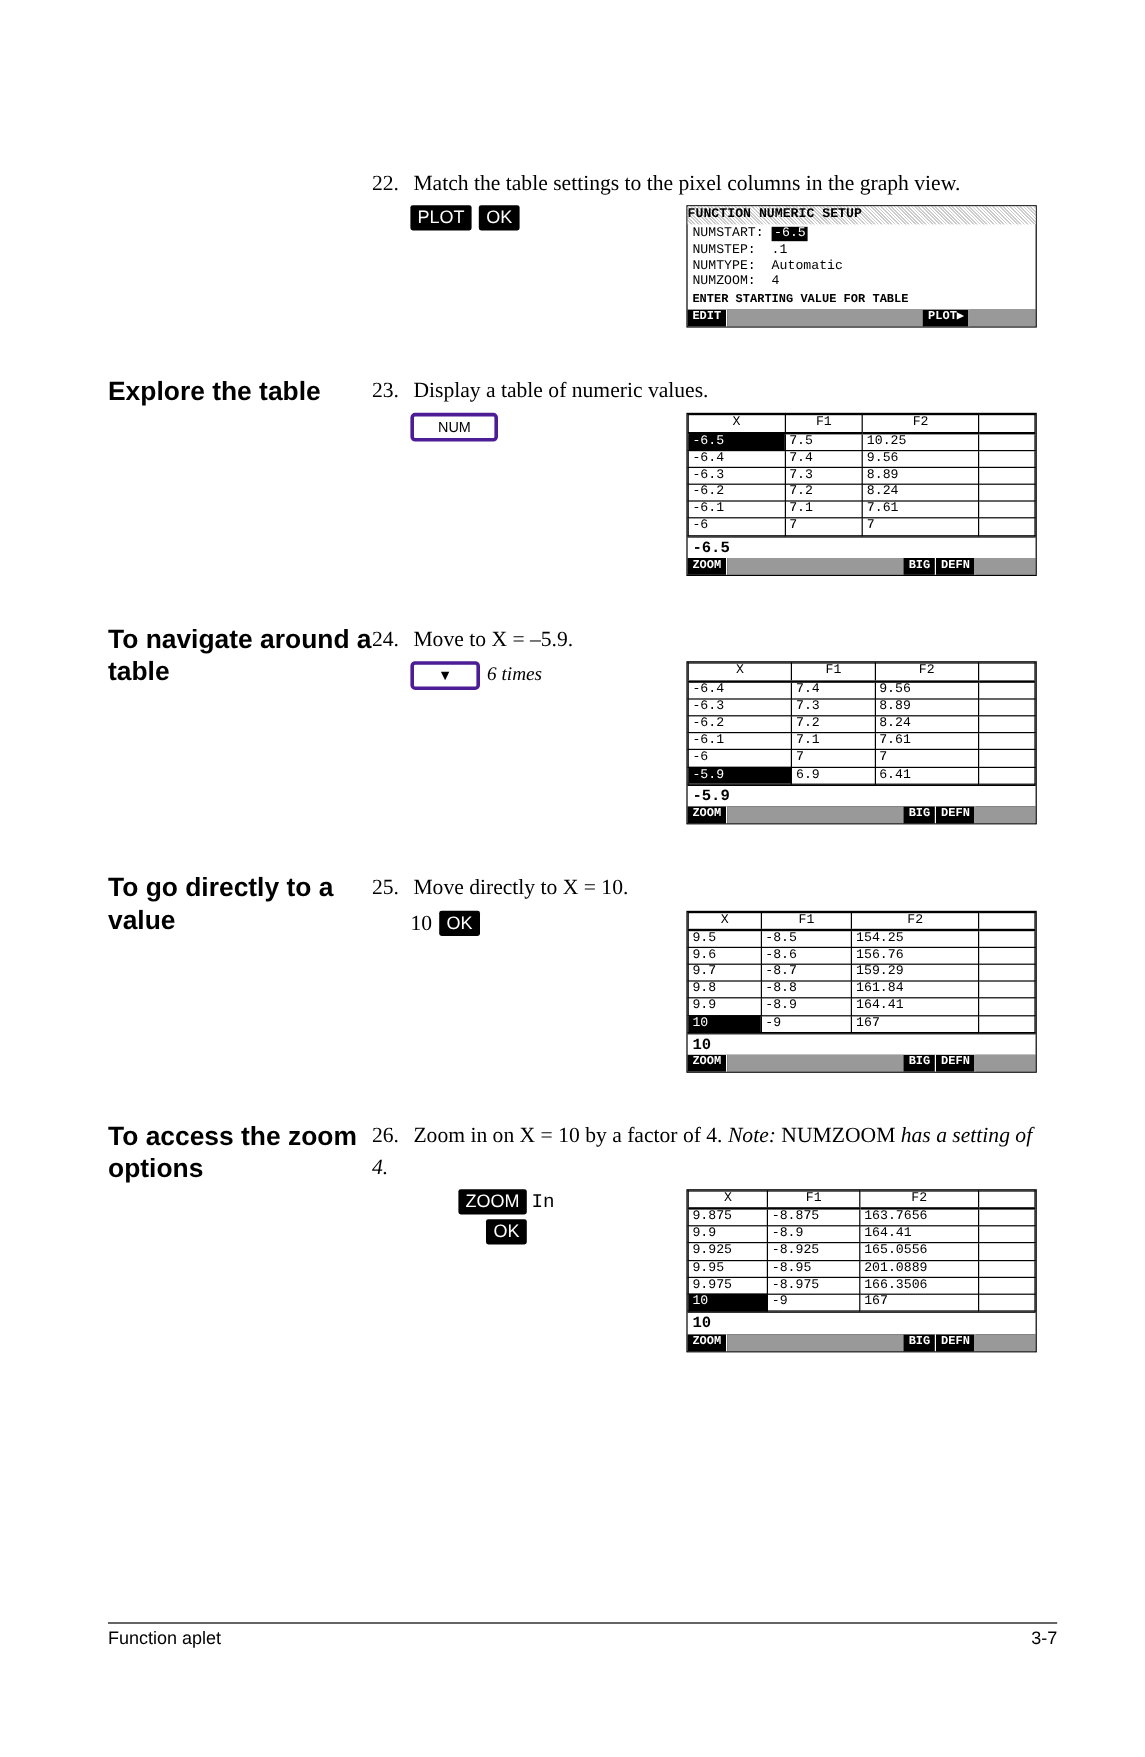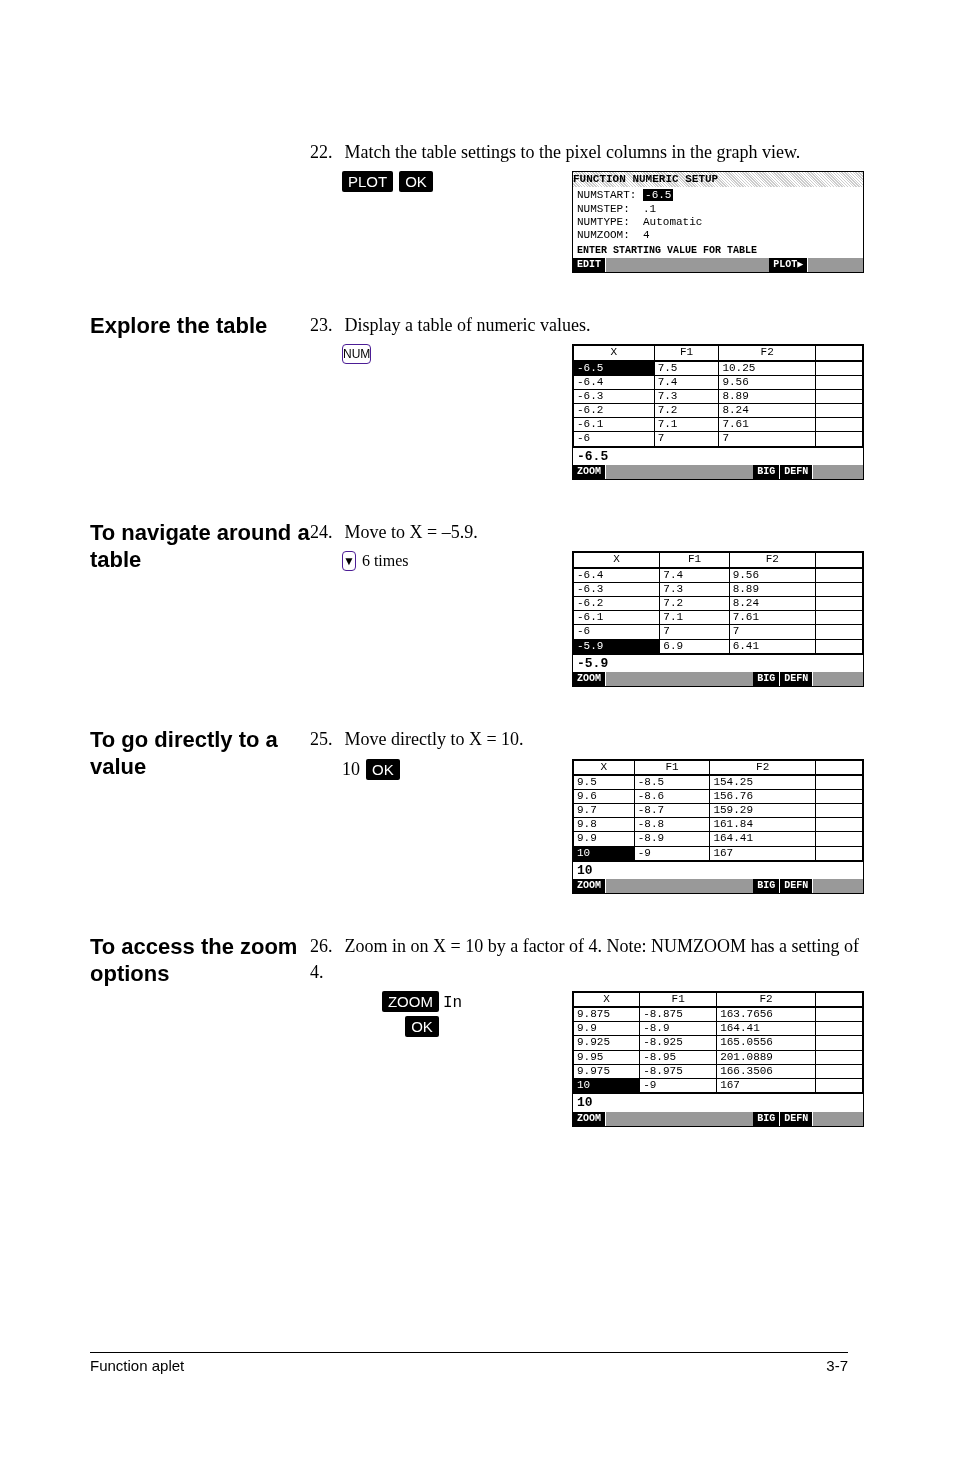--- a/index.html
+++ b/index.html
@@ -6,37 +6,37 @@
 .page{width:954px;height:1464px;margin:0 auto;padding:140px 90px 40px 90px;box-sizing:border-box;position:relative}
 .step-block{display:flex;margin-bottom:40px}
 .side-heading{width:220px;flex-shrink:0;font-family:Arial,Helvetica,sans-serif;font-weight:bold;font-size:22px;line-height:1.2}
 .step-content{flex:1}
 .step-line{font-size:18px;line-height:1.4;margin-bottom:6px}
 .step-num{display:inline-block;width:30px;vertical-align:top}
 .step-text{display:inline}
 .sub-row{display:flex;align-items:flex-start;margin-top:6px;margin-left:32px}
 .key-group{width:160px;flex-shrink:0;font-size:16px;display:flex;align-items:center;gap:6px;flex-wrap:wrap}
 .soft-key{display:inline-block;background:#000;color:#fff;font-family:Arial,sans-serif;font-weight:normal;font-size:15px;padding:2px 6px;border-radius:2px}
-.hard-key{display:inline-block;border:1px solid #4c1d95;border-radius:4px;padding:2px 0;font-family:Arial,sans-serif;font-size:12px;background:#fff}
-.italic{}
+.hard-key{display:inline-block;border:3px solid #4c1d95;border-radius:4px;padding:2px 20px;font-family:Arial,sans-serif;font-size:12px;background:#fff}
+.italic{font-style:italic}
 .screen{width:290px;border:1px solid #000;font-family:'Courier New',monospace;font-size:11px;line-height:1.2;margin-left:auto;background:#fff}
 .screen-title{background:repeating-linear-gradient(45deg,#ccc,#ccc 1px,#fff 1px,#fff 2px);font-weight:bold;font-size:11px;padding:1px 0}
 .screen-body{padding:2px 4px}
 .screen-body .line{white-space:pre}
 .hl{background:#000;color:#fff;padding:0 2px}
 .screen-prompt{font-size:10px;padding:1px 4px;font-weight:bold}
 .screen-foot{background:#000;color:#fff;display:flex;font-size:10px;font-weight:bold}
 .screen-foot span{padding:1px 4px;border-right:1px solid #fff}
 .screen-foot .gap{background:#999;flex:1;border-right:none}
 .tbl{width:100%;border-collapse:collapse;font-size:11px}
 .tbl th,.tbl td{border:1px solid #000;padding:0 3px;text-align:left;height:13px}
 .tbl th{font-weight:normal;text-align:center;border-bottom:2px solid #000}
 .tbl .sel{background:#000;color:#fff}
 .input-line{border-top:1px solid #000;padding:1px 4px;font-size:13px;font-weight:bold}
-.footer{position:absolute;bottom:90px;left:90px;right:106px;border-top:1px solid #000;padding-top:4px;display:flex;justify-content:space-between;font-size:15px;font-family:Arial,sans-serif}
+.footer{position:absolute;bottom:90px;left:90px;right:73px;border-top:1px solid #000;padding-top:4px;display:flex;justify-content:space-between;font-size:15px;font-family:Arial,sans-serif}
 </style>
 </head>
 <body>
 
 <div class="page">
 
 <div class="step-block">
 <div class="side-heading"></div>
 <div class="step-content">
  <div class="step-line">

